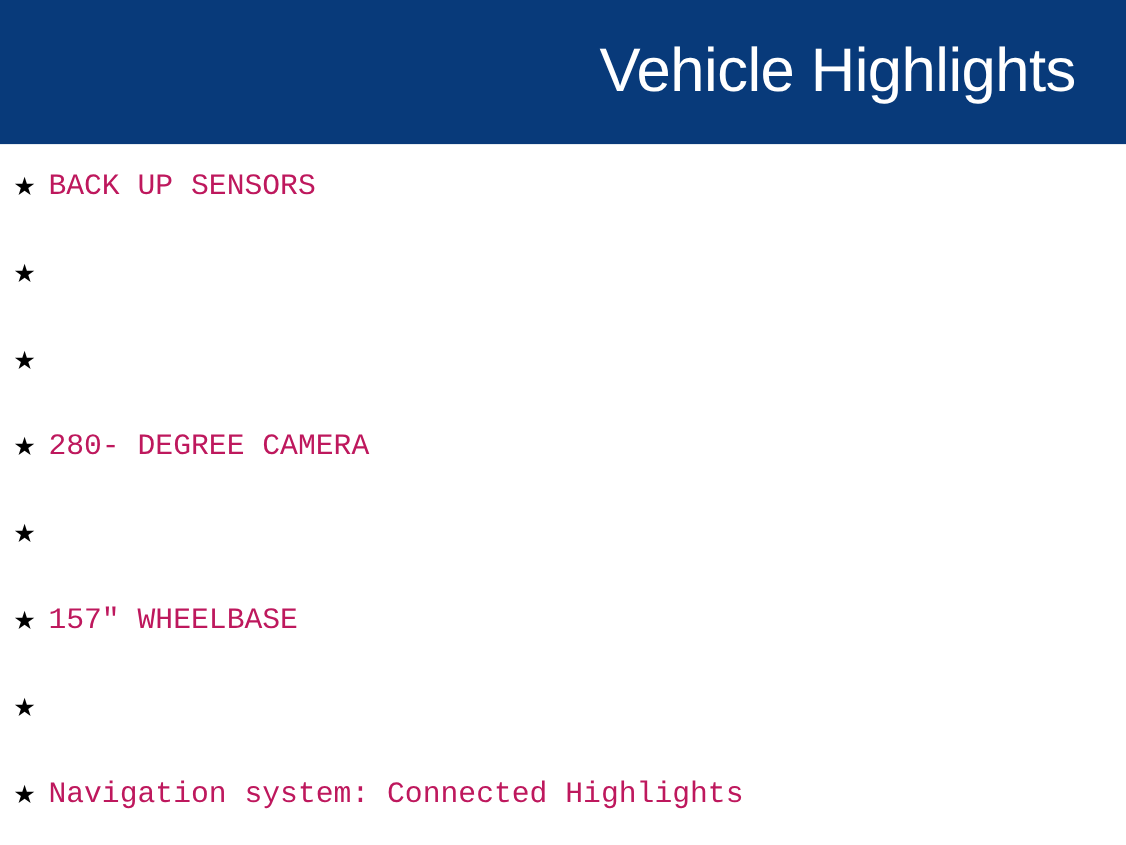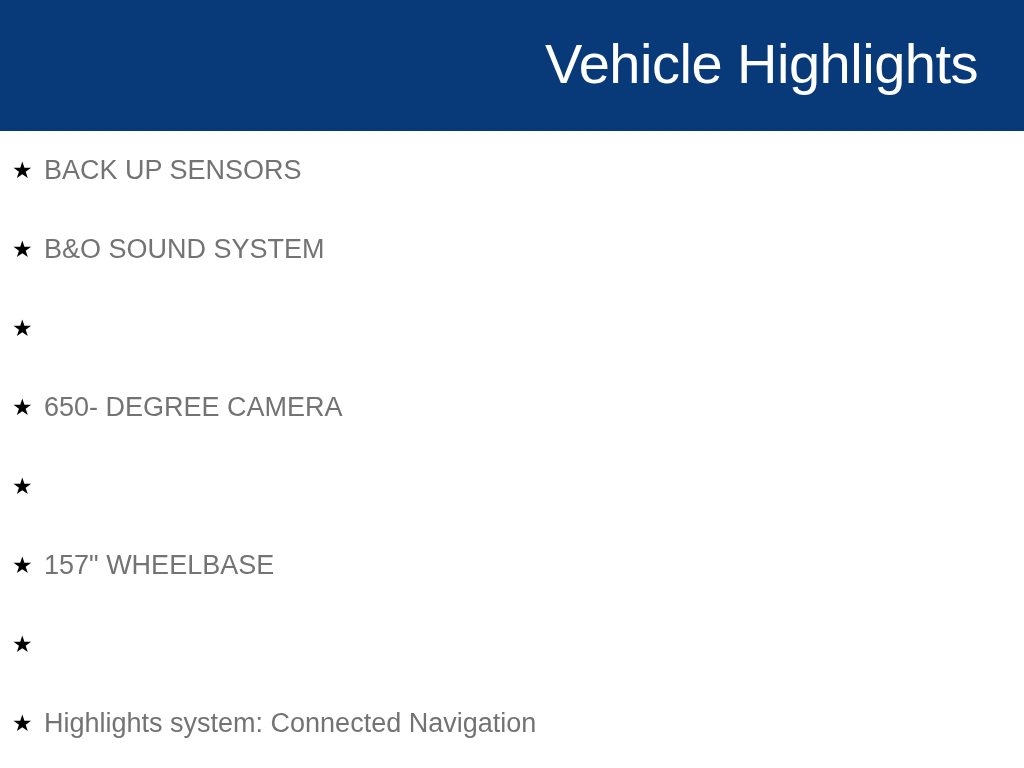--- a/index.html
+++ b/index.html
@@ -72,22 +72,22 @@
     width: 22px;
     min-width: 22px;
     color: #000000;
     font-family: "DejaVu Sans", sans-serif;
     font-size: 23px;
     line-height: 1;
     text-align: left;
   }
 
   .highlight-label {
-    color: #737373;
-    font-family: Liberation Sans, sans-serif;
+    color: #be185d;
+    font-family: Liberation Mono, monospace;
     font-size: 27px;
     font-weight: 400;
     line-height: 1;
     white-space: nowrap;
     padding-left: 10px;
   }
 </style>
 </head>
 <body>
 
@@ -99,45 +99,44 @@
 
   <ul class="highlights-list">
 
     <li class="highlight-item">
       <span class="bullet-star">★</span>
       <span class="highlight-label">BACK UP SENSORS</span>
     </li>
 
     <li class="highlight-item">
       <span class="bullet-star">★</span>
-      <span class="highlight-label">B&amp;O SOUND SYSTEM</span>
     </li>
 
     <li class="highlight-item">
       <span class="bullet-star">★</span>
     </li>
 
     <li class="highlight-item">
       <span class="bullet-star">★</span>
-      <span class="highlight-label">650- DEGREE CAMERA</span>
+      <span class="highlight-label">280- DEGREE CAMERA</span>
     </li>
 
     <li class="highlight-item">
       <span class="bullet-star">★</span>
     </li>
 
     <li class="highlight-item">
       <span class="bullet-star">★</span>
       <span class="highlight-label">157" WHEELBASE</span>
     </li>
 
     <li class="highlight-item">
       <span class="bullet-star">★</span>
     </li>
 
     <li class="highlight-item">
       <span class="bullet-star">★</span>
-      <span class="highlight-label">Highlights system: Connected Navigation</span>
+      <span class="highlight-label">Navigation system: Connected Highlights</span>
     </li>
 
   </ul>
 
 </div>
 
 </body></html>

